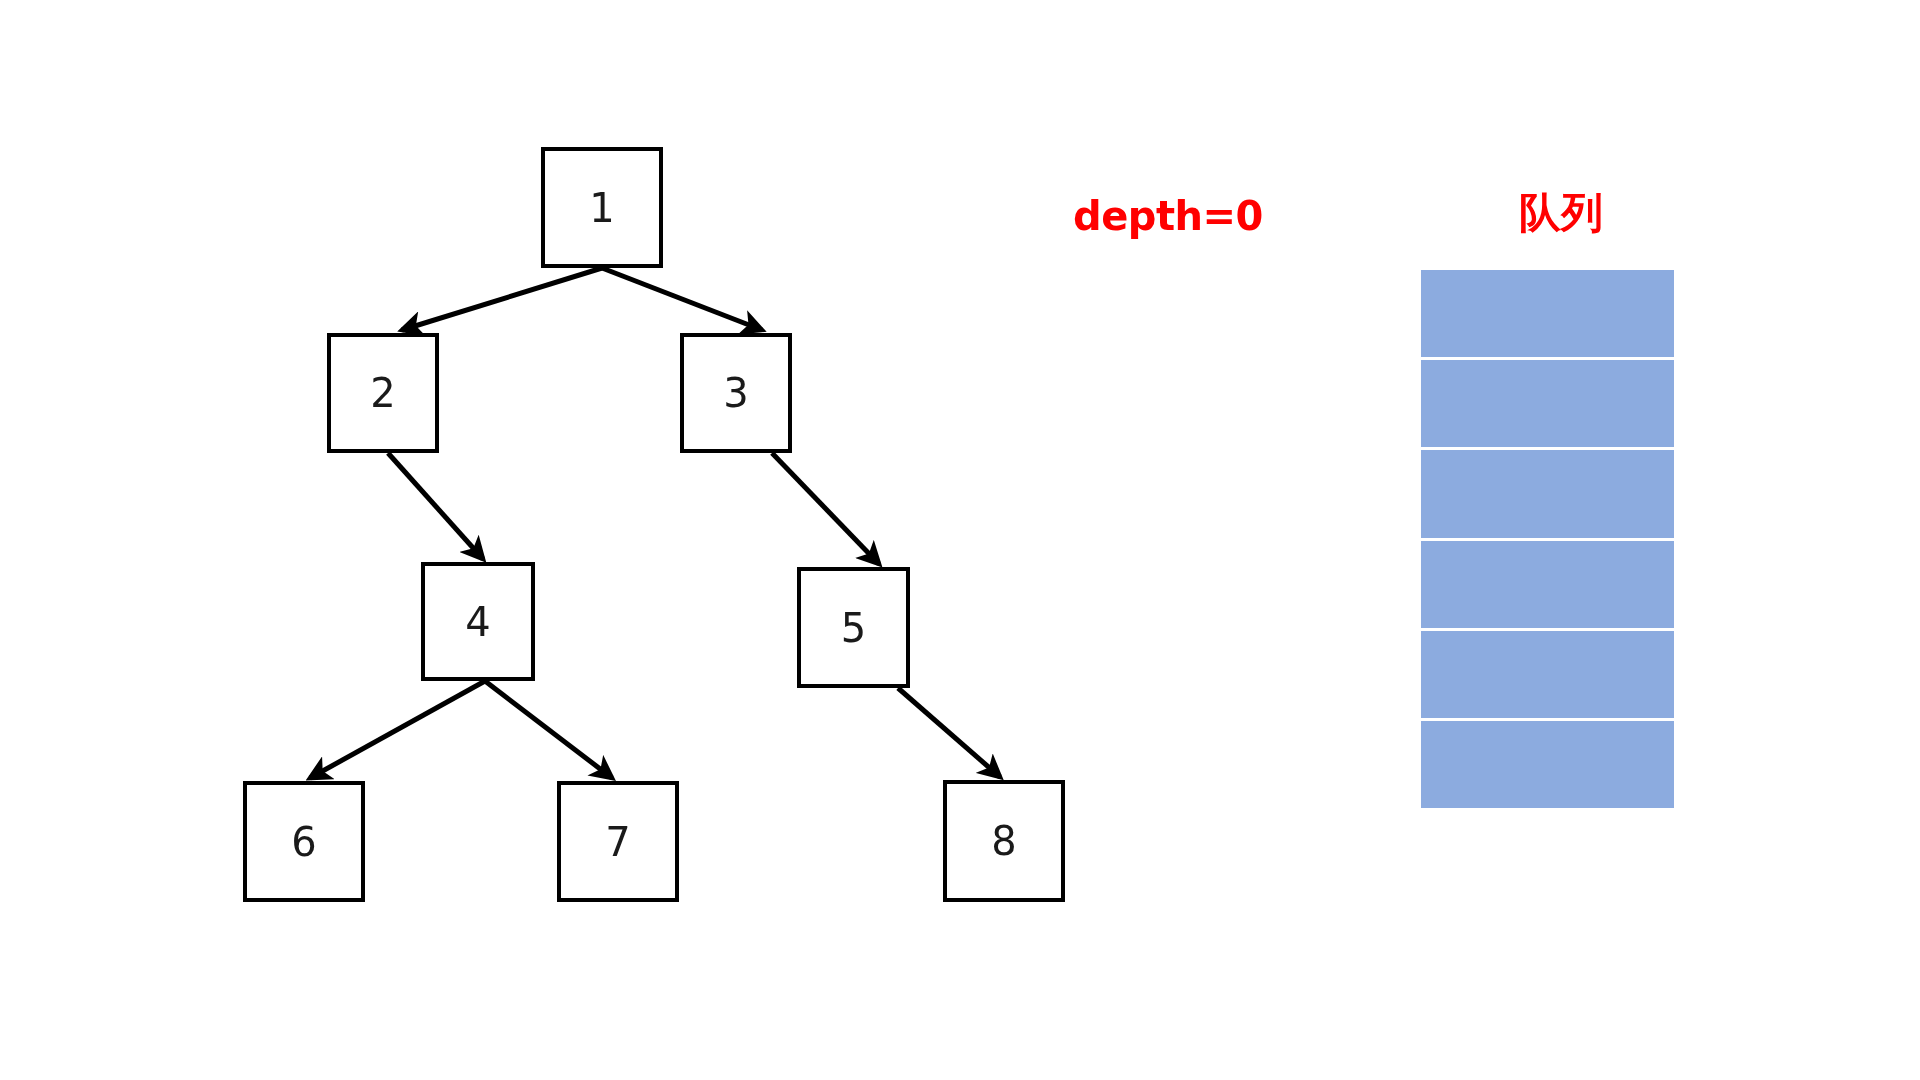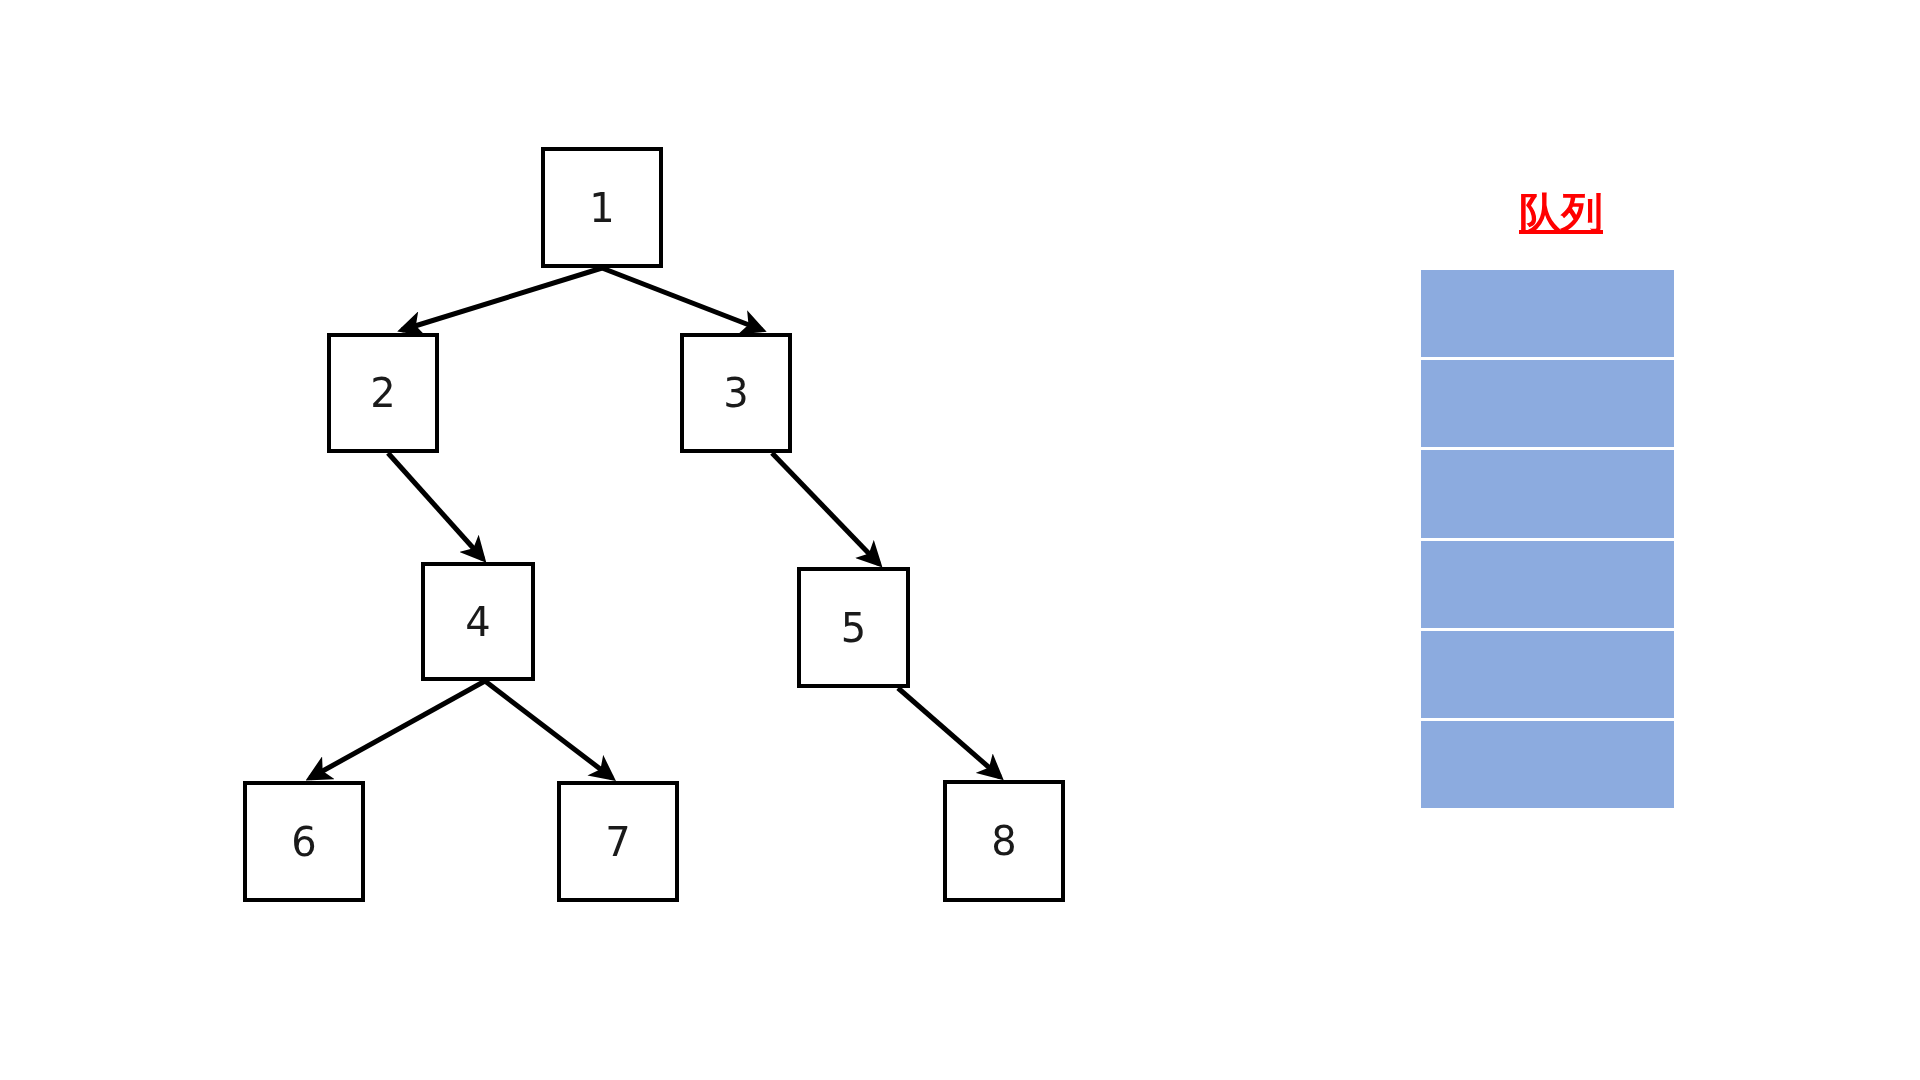--- a/index.html
+++ b/index.html
@@ -57,21 +57,20 @@
     z-index: 4;
   }
   #depth-label {
     font-family: "DejaVu Sans", "Liberation Sans", sans-serif;
     font-size: 40px;
     letter-spacing: -0.5px;
   }
   #queue-title {
     font-family: "DejaVu Sans", "Liberation Sans", sans-serif;
     font-size: 42px;
-    text-decoration: underline;
   }
   
   #queue-container {
     position: absolute;
     display: flex;
     flex-direction: column;
     z-index: 2;
   }
   .queue-cell {
     box-sizing: border-box;
@@ -128,20 +127,21 @@
         <span class="node-label">6</span>
       </div>
       <div class="tree-node" style="left: 557px; top: 781px; width: 122px; height: 121px; border-width: 4px; border-color: rgb(0, 0, 0); background: rgb(255, 255, 255);">
         <span class="node-label">7</span>
       </div>
       <div class="tree-node" style="left: 943px; top: 780px; width: 122px; height: 122px; border-width: 4px; border-color: rgb(0, 0, 0); background: rgb(255, 255, 255);">
         <span class="node-label">8</span>
       </div>
     </div>
 
+  <div class="annotation" id="depth-label" style="left: 1073px; top: 193px; color: rgb(255, 0, 0);">depth=0</div>
 
   <div class="annotation" id="queue-title" style="left: 1519px; top: 185px; color: rgb(255, 0, 0);">队列</div>
 
   <div id="queue-container" style="left: 1421px; top: 270px; width: 253px; height: 538px;">
       <div class="queue-cell" style="flex: 1 1 0px; background: rgb(140, 171, 223); border-bottom-color: rgb(255, 255, 255);"></div>
       <div class="queue-cell" style="flex: 1 1 0px; background: rgb(140, 171, 223); border-bottom-color: rgb(255, 255, 255);"></div>
       <div class="queue-cell" style="flex: 1 1 0px; background: rgb(140, 171, 223); border-bottom-color: rgb(255, 255, 255);"></div>
       <div class="queue-cell" style="flex: 1 1 0px; background: rgb(140, 171, 223); border-bottom-color: rgb(255, 255, 255);"></div>
       <div class="queue-cell" style="flex: 1 1 0px; background: rgb(140, 171, 223); border-bottom-color: rgb(255, 255, 255);"></div>
       <div class="queue-cell" style="flex: 1 1 0px; background: rgb(140, 171, 223); border-bottom-color: rgb(255, 255, 255);"></div>

